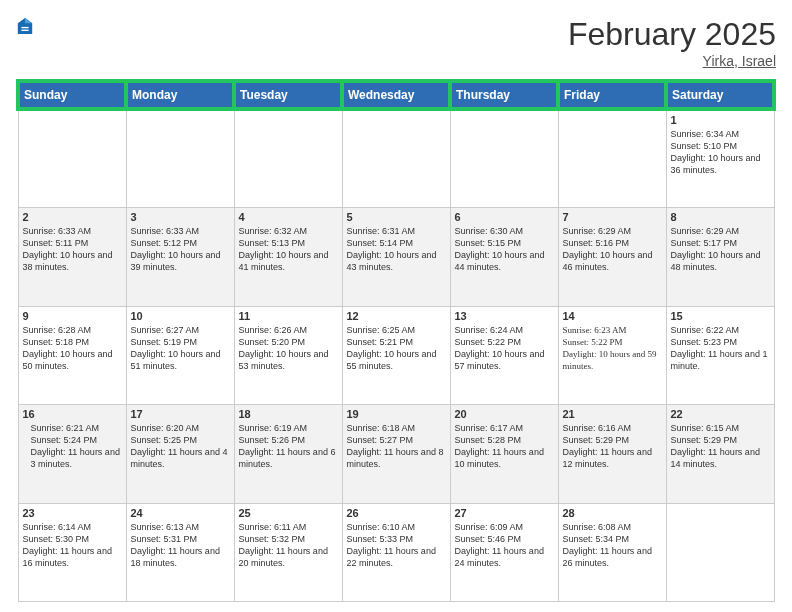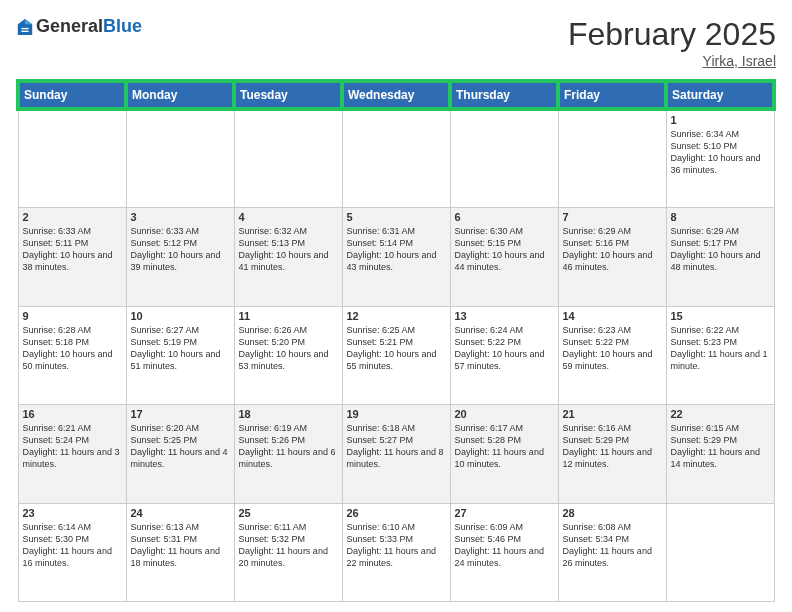--- a/index.html
+++ b/index.html
@@ -96,26 +96,20 @@
 
 <div class="page">
   <div class="header">
     <div class="logo">
       <svg class="logo-icon" viewBox="0 0 20 22" xmlns="http://www.w3.org/2000/svg">
         <polygon points="10,2 18,8 18,20 2,20 2,8" fill="#1a6bb5"></polygon>
         <polygon points="10,2 18,8 10,8" fill="#4a9fd4"></polygon>
         <rect x="6" y="12" width="8" height="1.5" fill="white"></rect>
         <rect x="6" y="15" width="8" height="1.5" fill="white"></rect>
       </svg>
-      <div>
-        <div style="display:flex;align-items:baseline;gap:0px;">
-          <span class="logo-general" style="font-size:18px;font-weight:bold;color:#333;">General</span>
-          <span class="logo-blue" style="font-size:18px;font-weight:bold;color:#1a6bb5;">Blue</span>
-        </div>
-      </div>
     </div>
     <div class="title-area">
       <div class="month-title">February 2025</div>
       <div class="location">Yirka, Israel</div>
     </div>
   </div>
 
   <table class="calendar">
     <thead>
       <tr>
@@ -213,35 +207,35 @@
 Daylight: 10 hours and 55 minutes.</div>
           </td>
           <td>
             <span class="day-num">13</span>
             <div class="day-info" style="white-space: pre-line;">Sunrise: 6:24 AM
 Sunset: 5:22 PM
 Daylight: 10 hours and 57 minutes.</div>
           </td>
           <td>
             <span class="day-num">14</span>
-            <div class="day-info" style="white-space: pre-line;">Sunrise: 6:23 AM
+            <div class="day-info" style="white-space: pre-line; font-family: Liberation Serif, serif;">Sunrise: 6:23 AM
 Sunset: 5:22 PM
 Daylight: 10 hours and 59 minutes.</div>
           </td>
           <td>
             <span class="day-num">15</span>
             <div class="day-info" style="white-space: pre-line;">Sunrise: 6:22 AM
 Sunset: 5:23 PM
 Daylight: 11 hours and 1 minute.</div>
           </td>
         </tr>
         <tr>
           <td>
             <span class="day-num">16</span>
-            <div class="day-info" style="white-space: pre-line;">Sunrise: 6:21 AM
+            <div class="day-info" style="white-space: pre-line; margin-left: 8px;">Sunrise: 6:21 AM
 Sunset: 5:24 PM
 Daylight: 11 hours and 3 minutes.</div>
           </td>
           <td>
             <span class="day-num">17</span>
             <div class="day-info" style="white-space: pre-line;">Sunrise: 6:20 AM
 Sunset: 5:25 PM
 Daylight: 11 hours and 4 minutes.</div>
           </td>
           <td>

